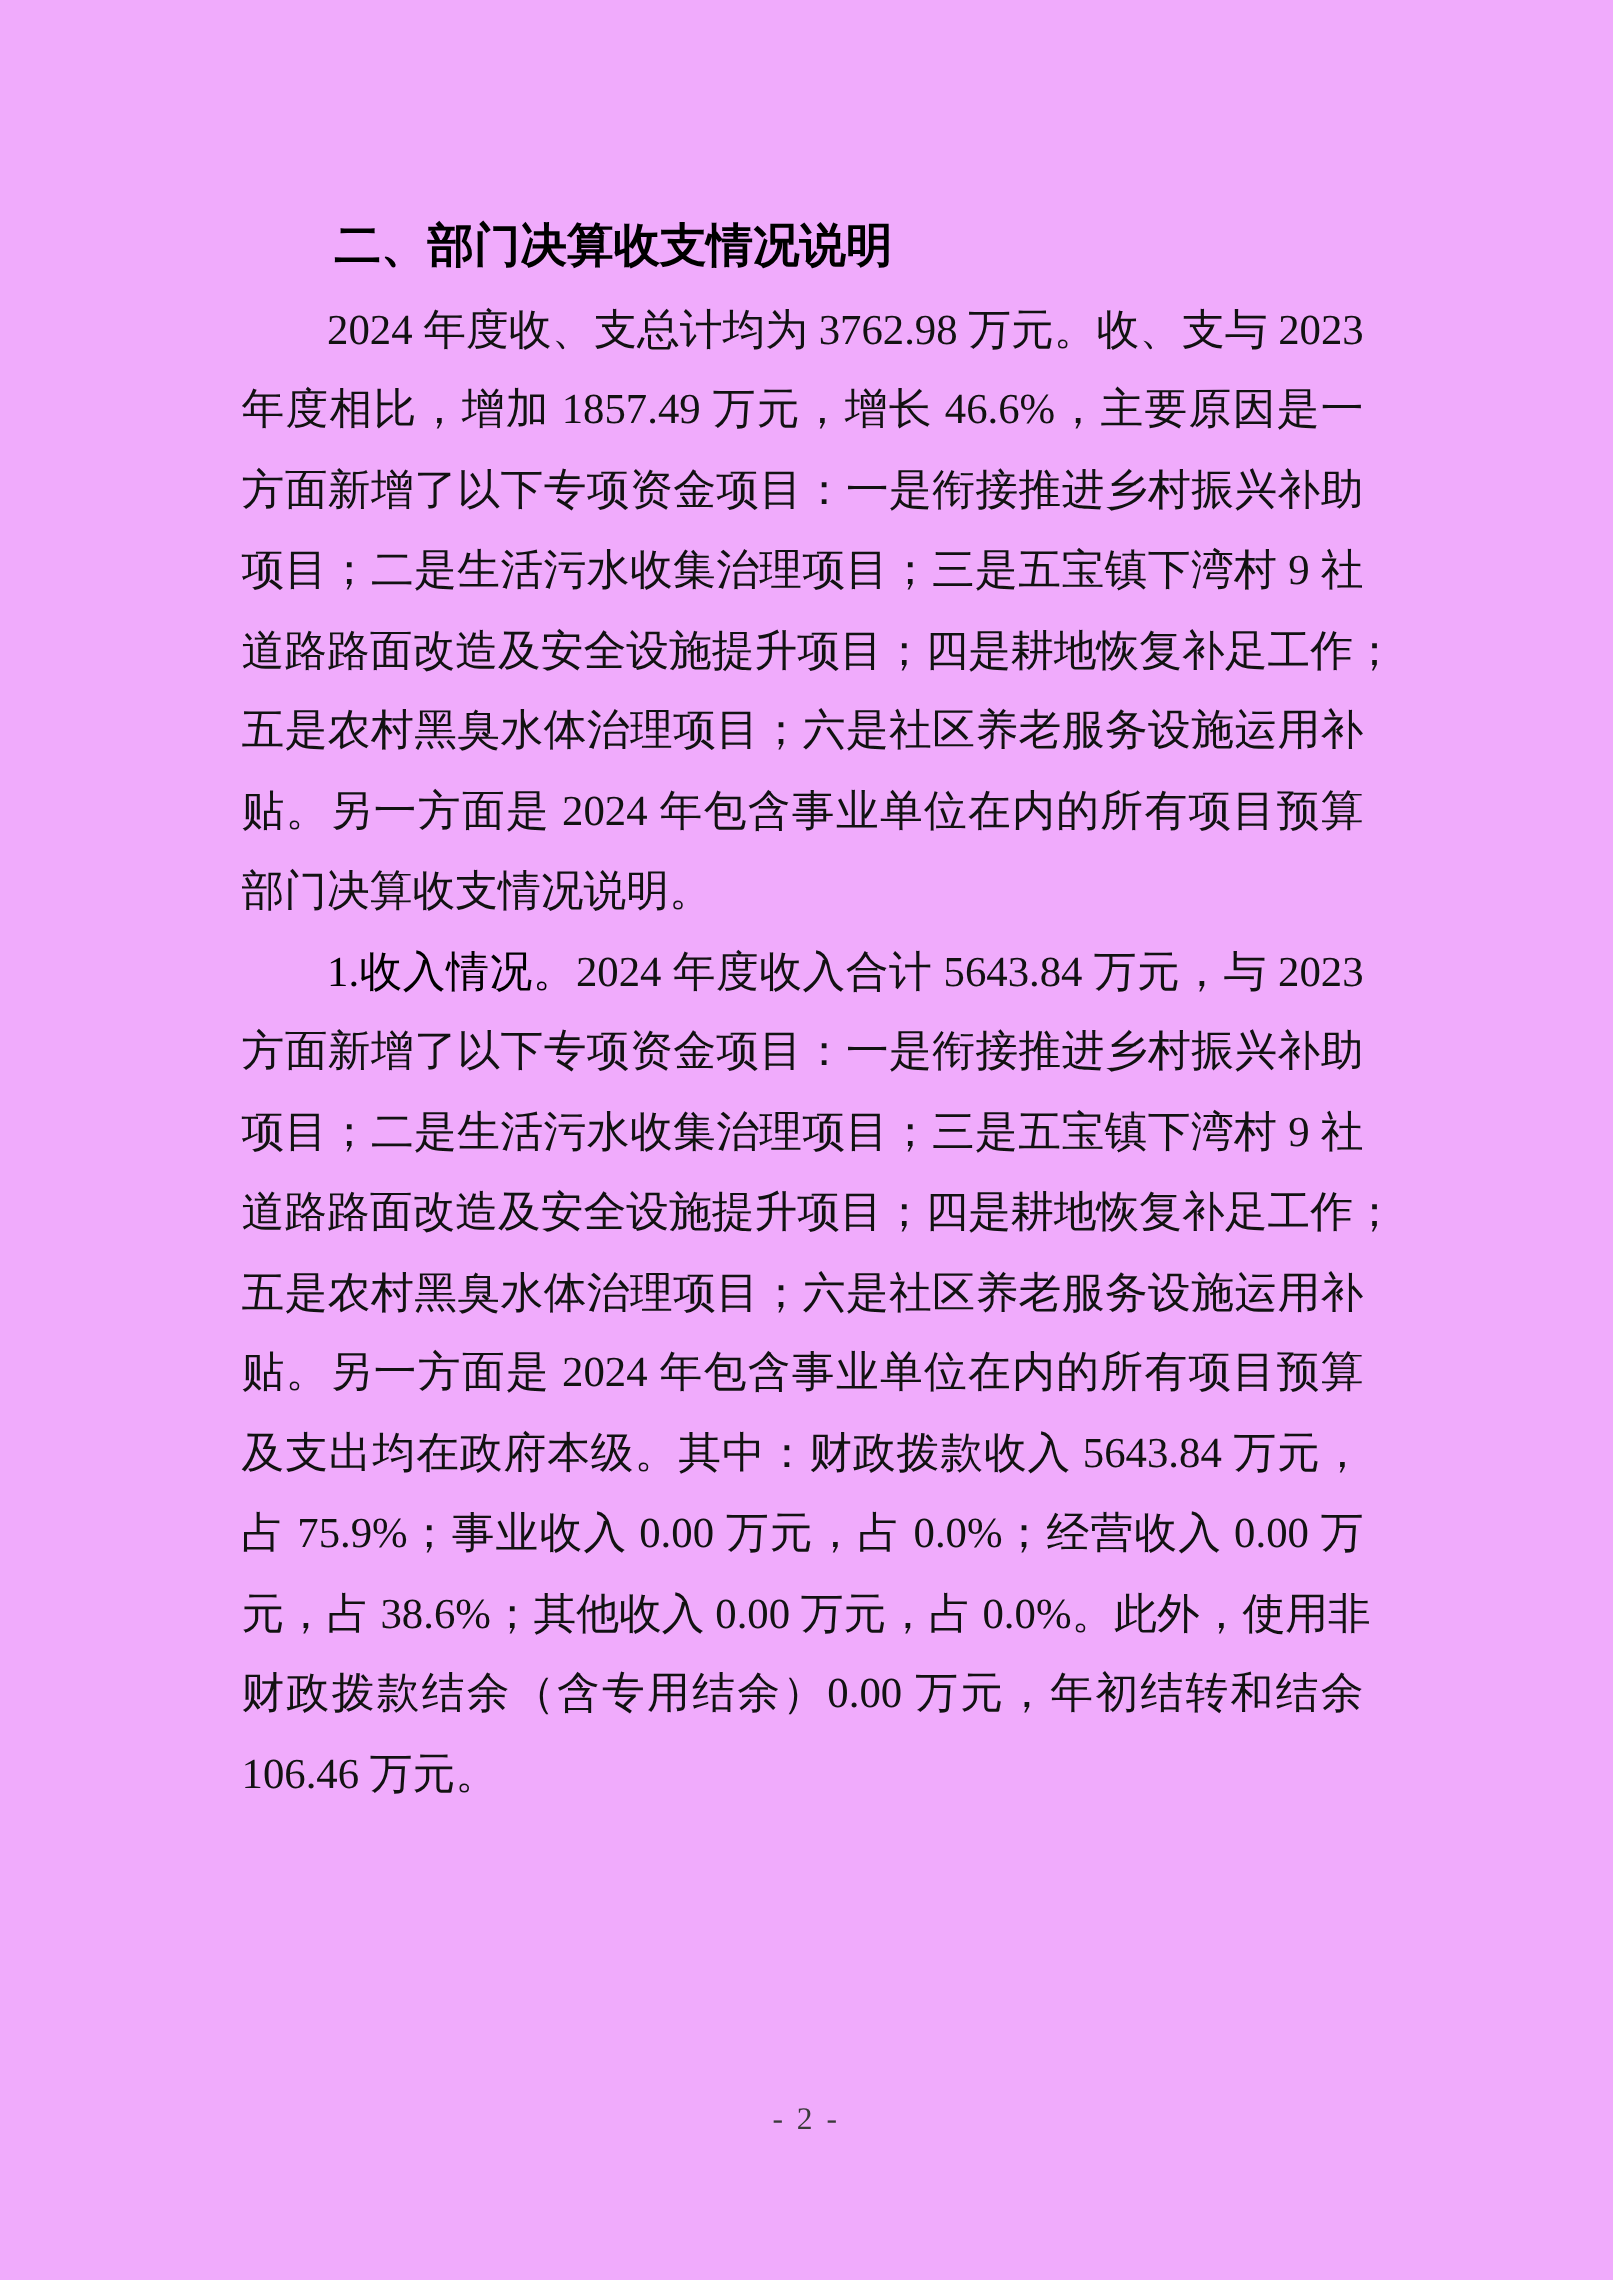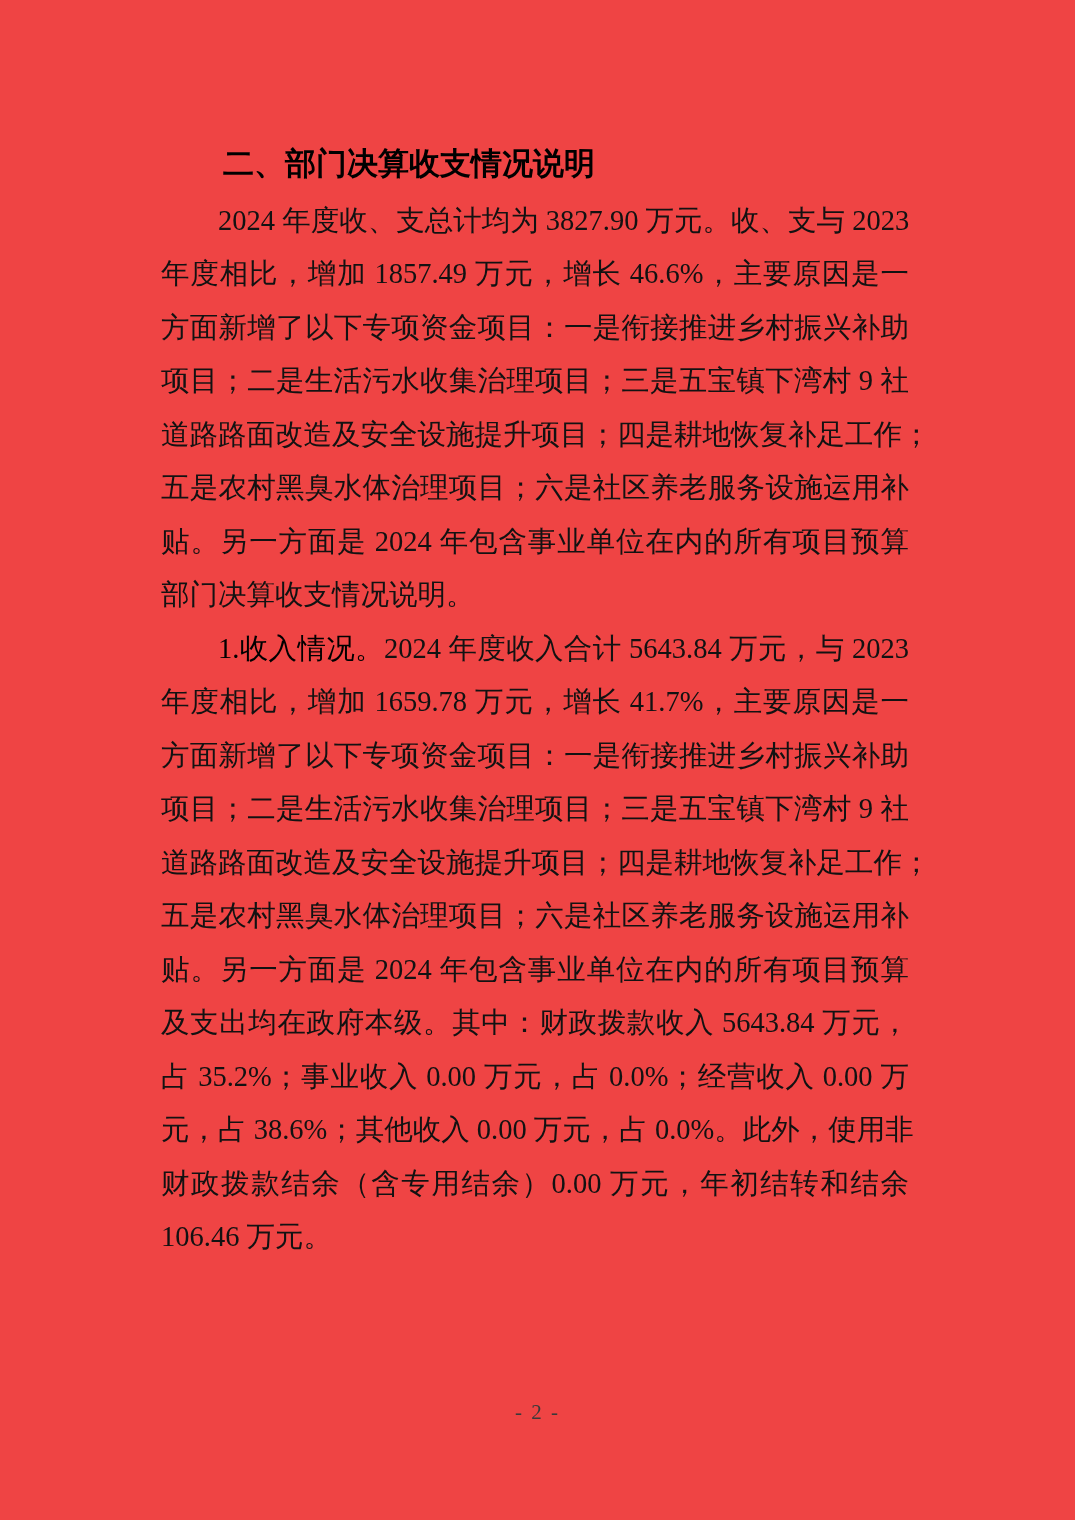--- a/index.html
+++ b/index.html
@@ -7,21 +7,21 @@
     width: 1075px; height: 1520px;
     background: #ffffff;
     font-family: "Liberation Serif", "DejaVu Serif", serif;
     color: #121212;
     position: relative;
     overflow: hidden;
   }
   .page {
     position: absolute; left: 0; top: 0;
     width: 1075px; height: 1520px;
-    background: #ef4444;
+    background: #f0abfc;
   }
   .content {
     position: absolute;
     left: 161px; top: 137px;
     width: 748px;
   }
   .h1 {
     font-family: "Liberation Sans", "DejaVu Sans", sans-serif;
     font-weight: bold;
     font-size: 31px;
@@ -65,39 +65,38 @@
   }
 </style>
 </head>
 <body>
 
 <div class="page">
   <div class="content">
     <div class="h1">二、部门决算收支情况说明</div>
     <div id="paragraphs">
         <div class="para">
-          <div class="line first">2024 年度收、支总计均为 3827.90 万元。收、支与 2023</div>
+          <div class="line first">2024 年度收、支总计均为 3762.98 万元。收、支与 2023</div>
           <div class="line">年度相比，增加 1857.49 万元，增长 46.6%，主要原因是一</div>
           <div class="line">方面新增了以下专项资金项目：一是衔接推进乡村振兴补助</div>
           <div class="line">项目；二是生活污水收集治理项目；三是五宝镇下湾村 9 社</div>
           <div class="line">道路路面改造及安全设施提升项目；四是耕地恢复补足工作；</div>
           <div class="line">五是农村黑臭水体治理项目；六是社区养老服务设施运用补</div>
           <div class="line">贴。另一方面是 2024 年包含事业单位在内的所有项目预算</div>
           <div class="line last">部门决算收支情况说明。</div>
         </div>
         <div class="para">
           <div class="line first"><b>1.收入情况。</b>2024 年度收入合计 5643.84 万元，与 2023</div>
-          <div class="line">年度相比，增加 1659.78 万元，增长 41.7%，主要原因是一</div>
           <div class="line">方面新增了以下专项资金项目：一是衔接推进乡村振兴补助</div>
           <div class="line">项目；二是生活污水收集治理项目；三是五宝镇下湾村 9 社</div>
           <div class="line">道路路面改造及安全设施提升项目；四是耕地恢复补足工作；</div>
           <div class="line">五是农村黑臭水体治理项目；六是社区养老服务设施运用补</div>
           <div class="line">贴。另一方面是 2024 年包含事业单位在内的所有项目预算</div>
           <div class="line">及支出均在政府本级。其中：财政拨款收入 5643.84 万元，</div>
-          <div class="line">占 35.2%；事业收入 0.00 万元，占 0.0%；经营收入 0.00 万</div>
+          <div class="line">占 75.9%；事业收入 0.00 万元，占 0.0%；经营收入 0.00 万</div>
           <div class="line">元，占 38.6%；其他收入 0.00 万元，占 0.0%。此外，使用非</div>
           <div class="line">财政拨款结余（含专用结余）0.00 万元，年初结转和结余</div>
           <div class="line last">106.46 万元。</div>
         </div>
       </div>
   </div>
   <div class="footer">
     <span>- 2 -</span>
   </div>
 </div>

